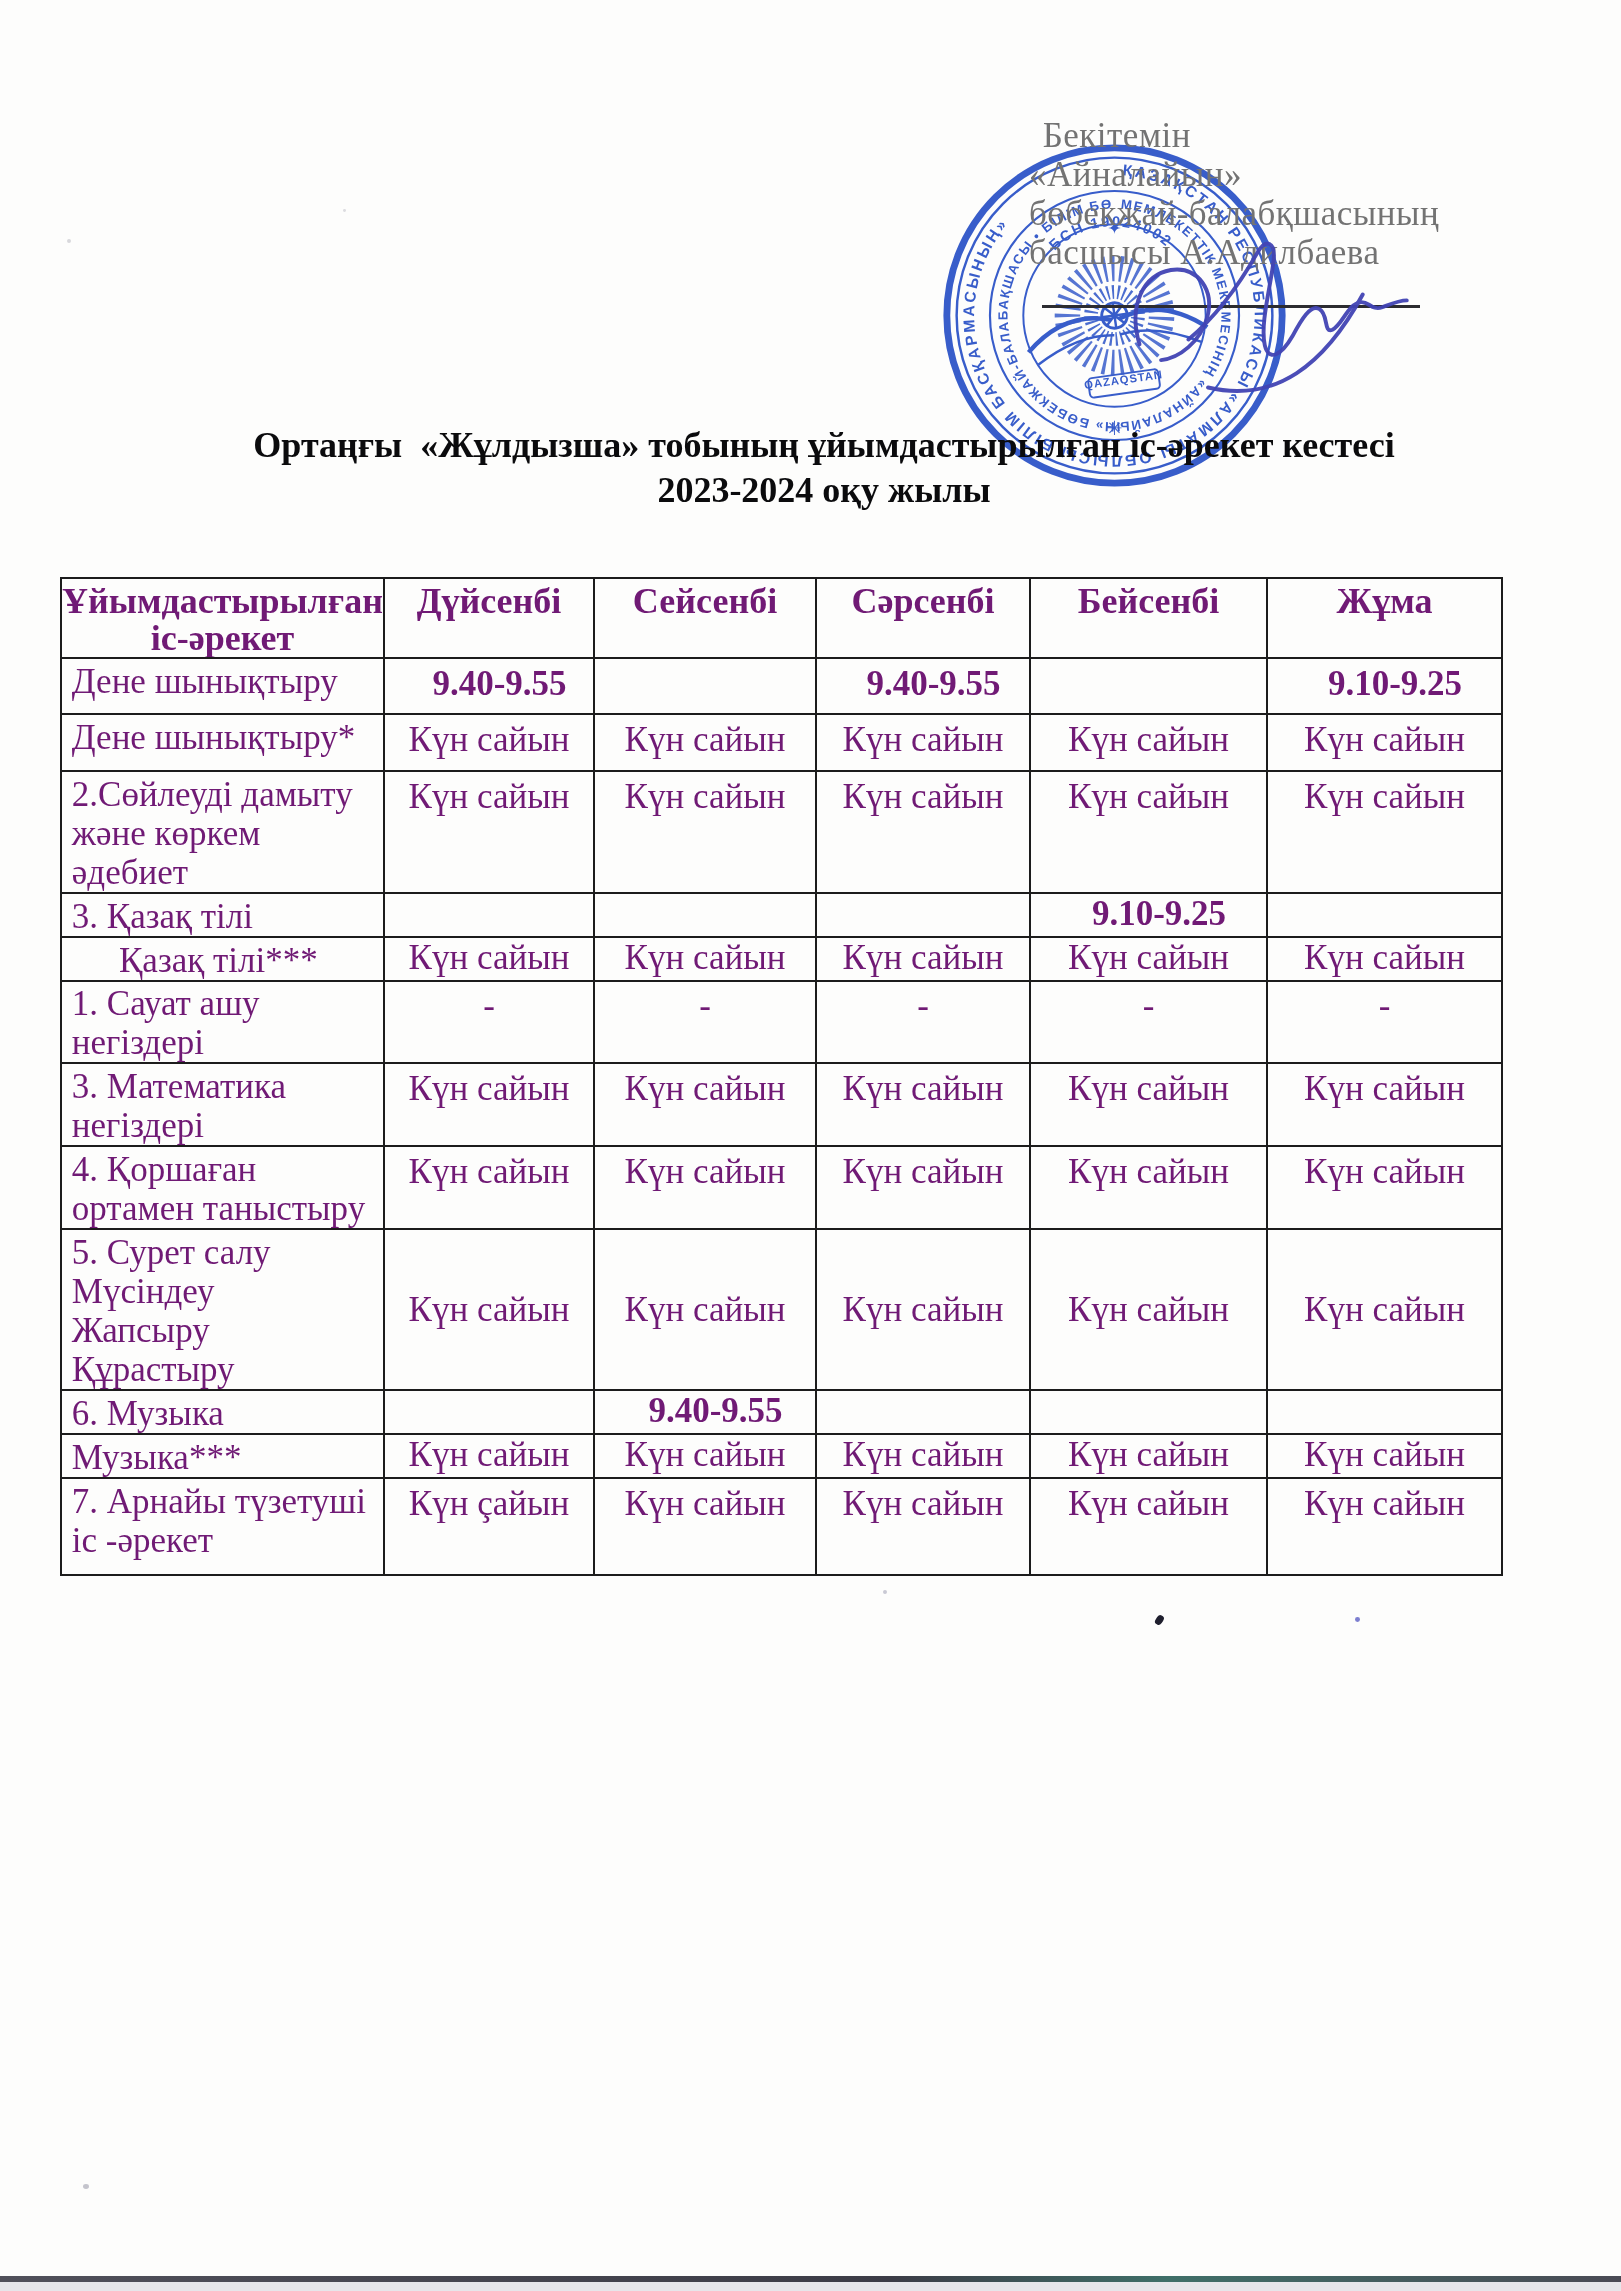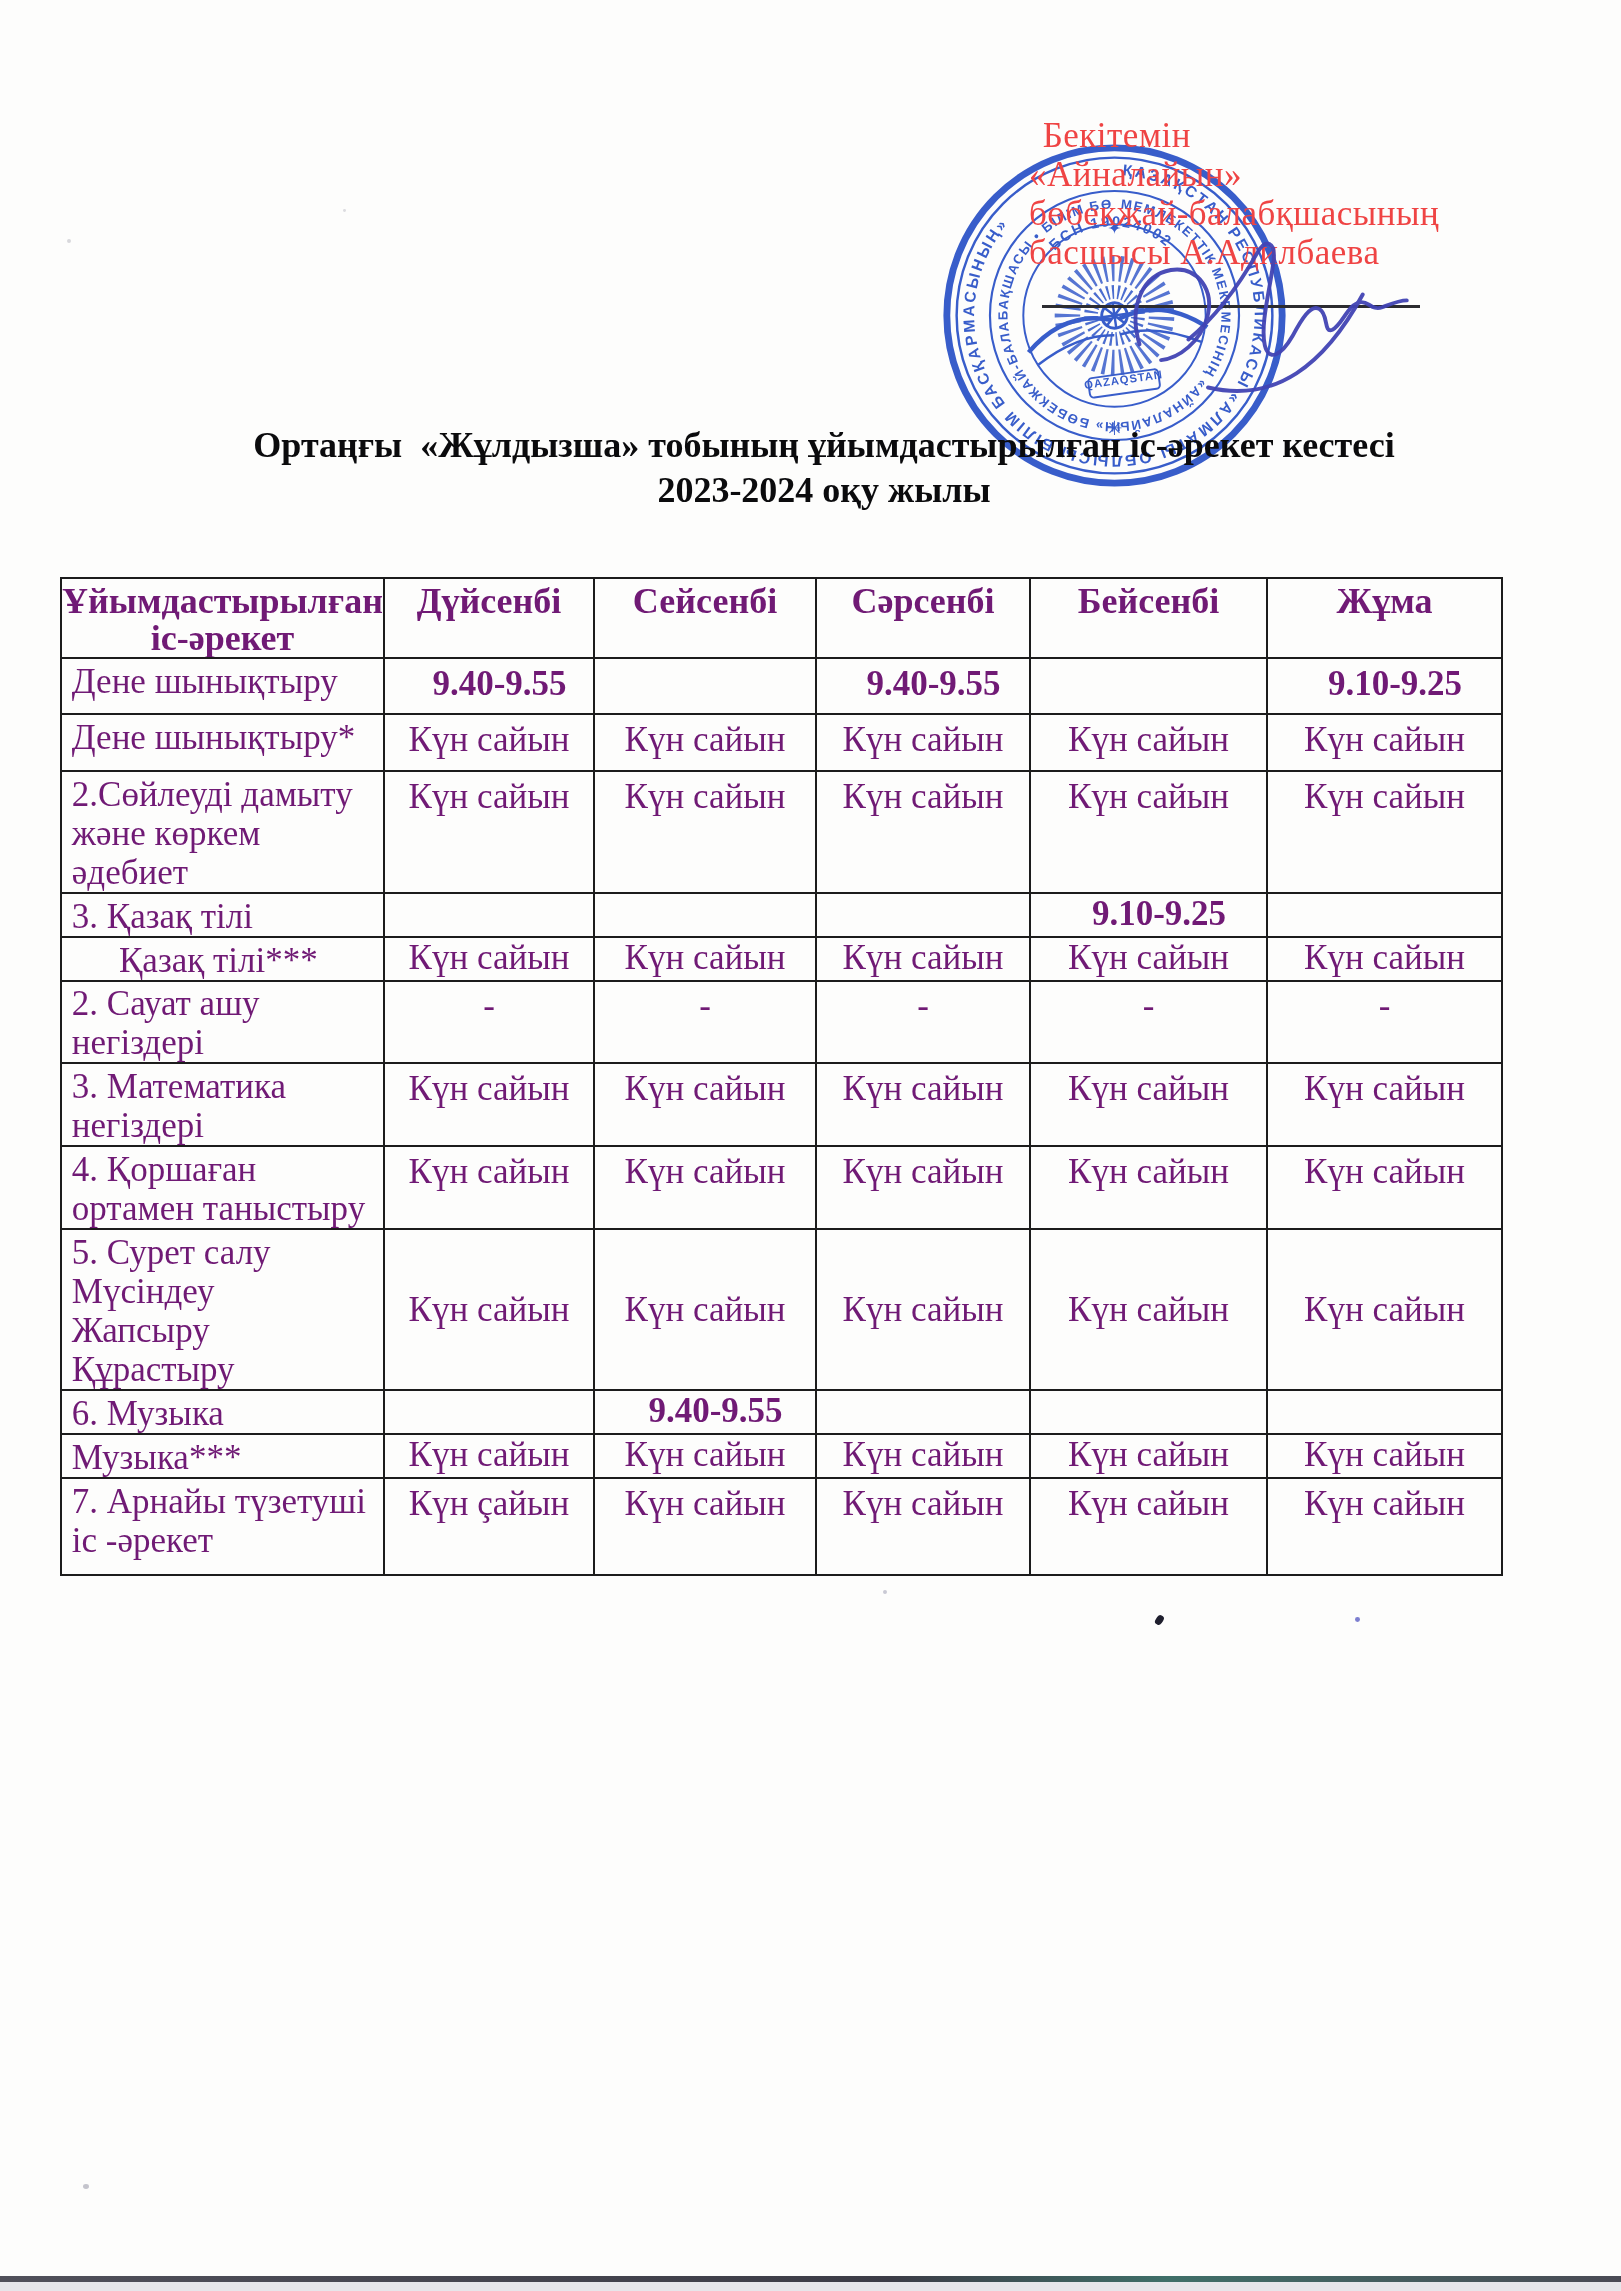--- a/index.html
+++ b/index.html
@@ -5,21 +5,21 @@
   html,body{margin:0;padding:0;background:#ffffff;}
   .page{
     position:relative;width:1621px;height:2292px;overflow:hidden;
     background:#fdfdfc;
     font-family:"Liberation Serif","DejaVu Serif",serif;
     color:#141414;
   }
   
   .approval{
     position:absolute;left:1029px;top:116px;z-index:5;
-    font-size:35px;line-height:39px;color:#ef4444;letter-spacing:0.5px;
+    font-size:35px;line-height:39px;color:#737373;letter-spacing:0.5px;
   }
   .approval .l0{padding-left:13.7px;}
   
   .sig-line{
     position:absolute;left:1042px;top:305px;width:378px;height:2.9px;
     background:#2c2c30;z-index:4;
   }
   
   .stamp{position:absolute;left:938px;top:139px;width:353px;height:353px;z-index:2;opacity:.95;}
   
@@ -196,21 +196,21 @@
         </tr>
         <tr>
           <td class="act indent">Қазақ тілі***</td>
           <td class="day">Күн сайын</td>
           <td class="day">Күн сайын</td>
           <td class="day">Күн сайын</td>
           <td class="day">Күн сайын</td>
           <td class="day">Күн сайын</td>
         </tr>
         <tr>
-          <td class="act">2. Сауат ашу
+          <td class="act">1. Сауат ашу
 негіздері</td>
           <td class="day">-</td>
           <td class="day">-</td>
           <td class="day">-</td>
           <td class="day">-</td>
           <td class="day">-</td>
         </tr>
         <tr>
           <td class="act">3. Математика
 негіздері</td>

